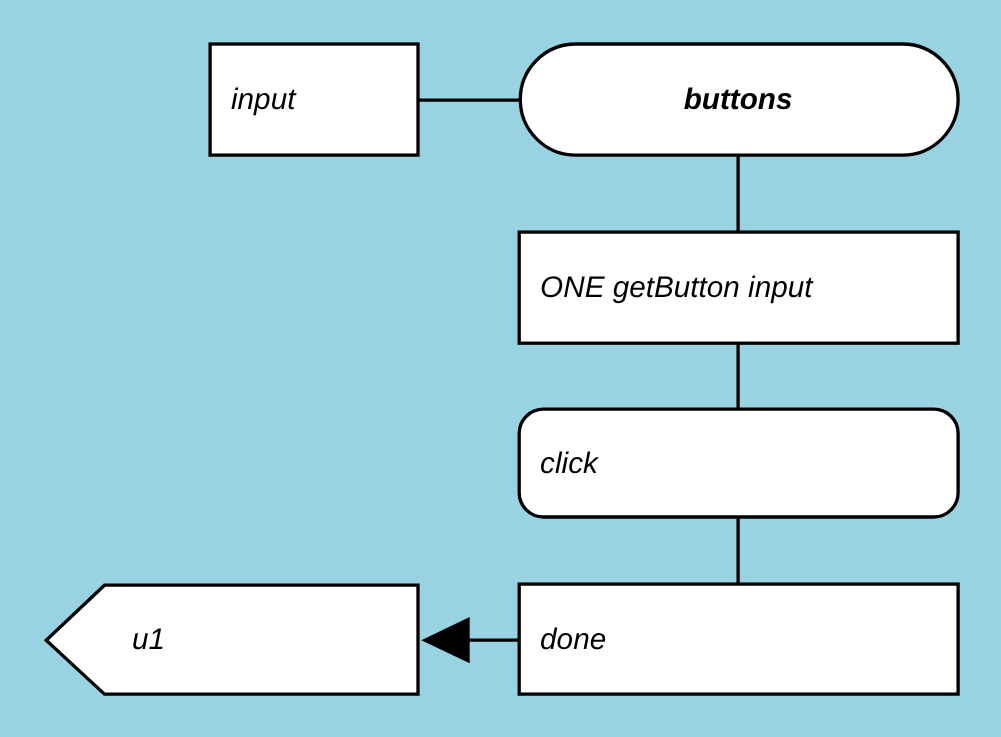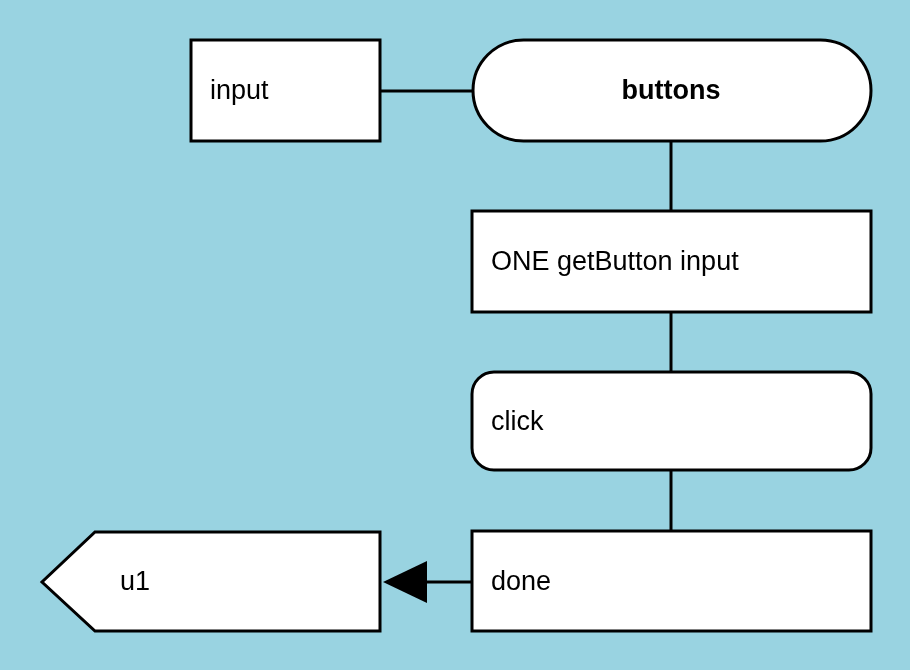--- a/index.html
+++ b/index.html
@@ -11,20 +11,21 @@
     width: 910px;
     height: 670px;
     overflow: hidden;
     font-family: "Liberation Sans", sans-serif;
   }
   #canvas {
     position: relative;
     width: 910px;
     height: 670px;
     background: #99d3e1;
+    font-style: italic;
   }
   #diagram-svg {
     position: absolute;
     left: 0;
     top: 0;
     width: 910px;
     height: 670px;
     display: block;
   }
   .node-shape {

